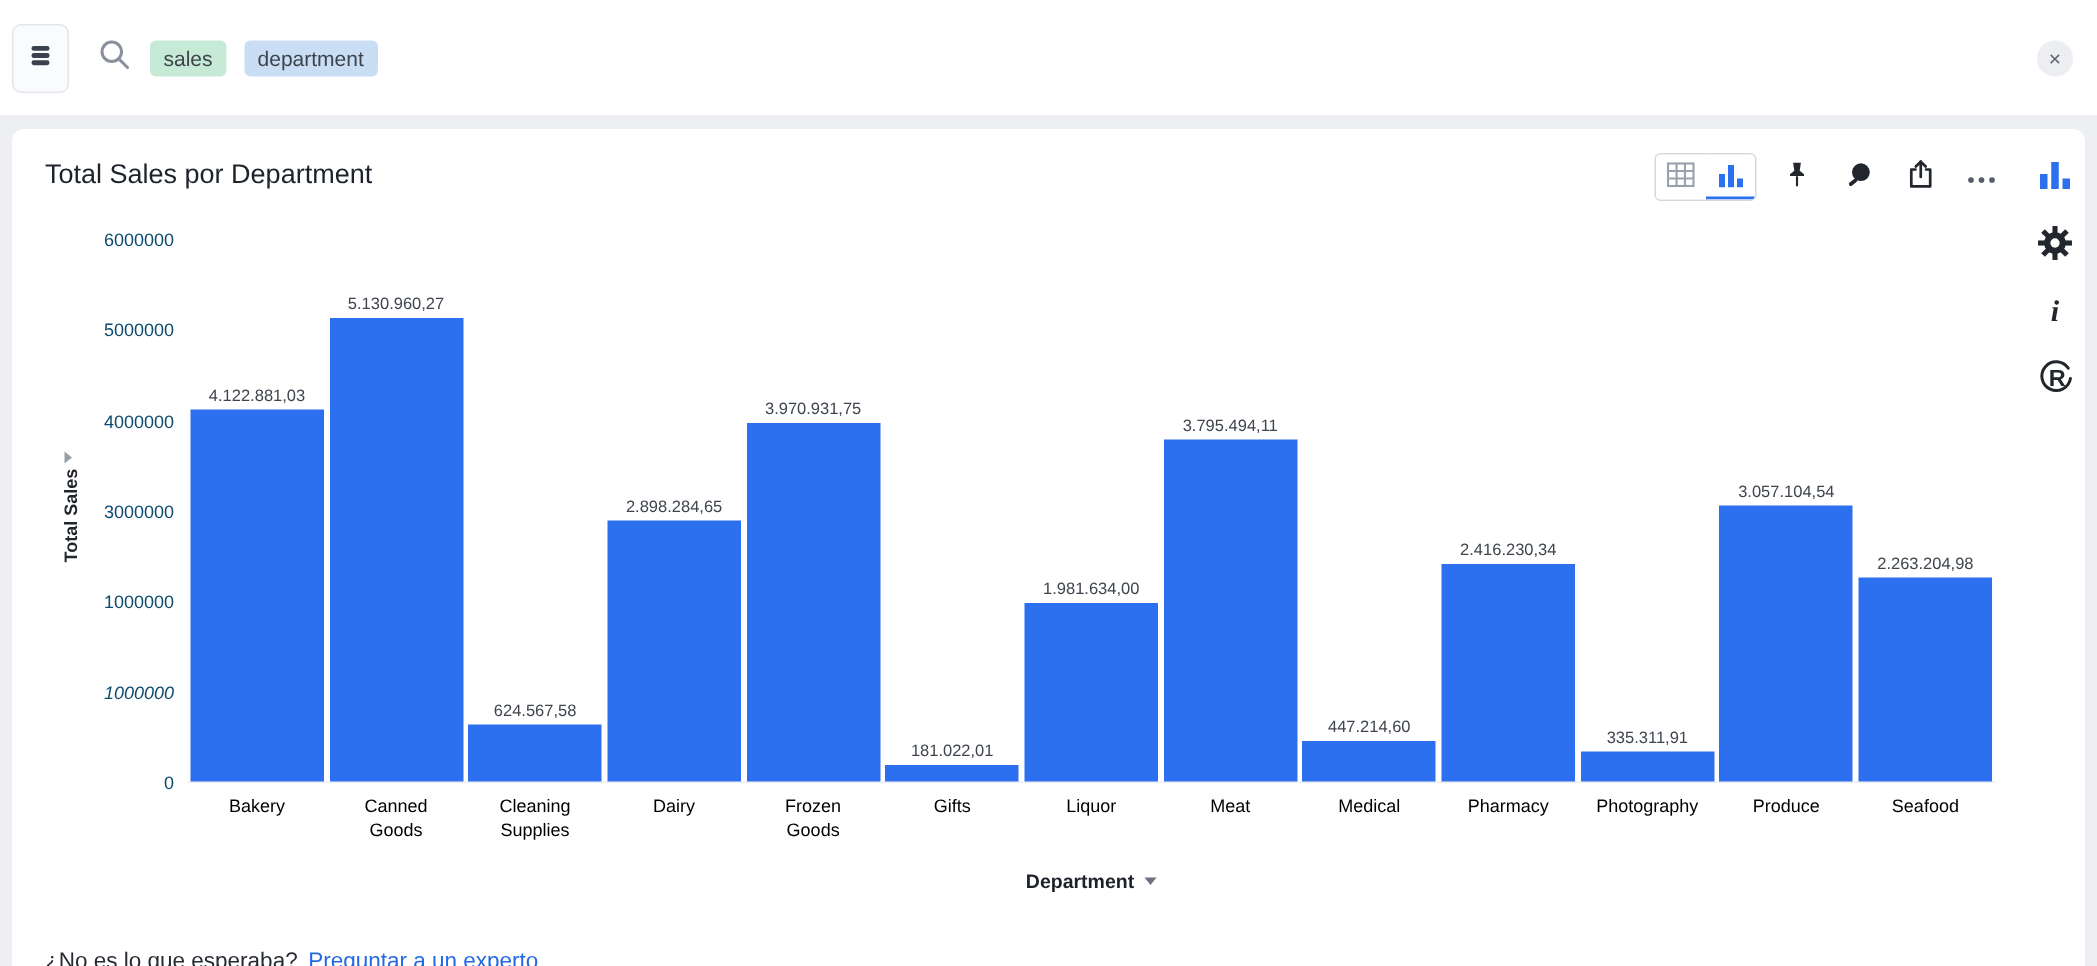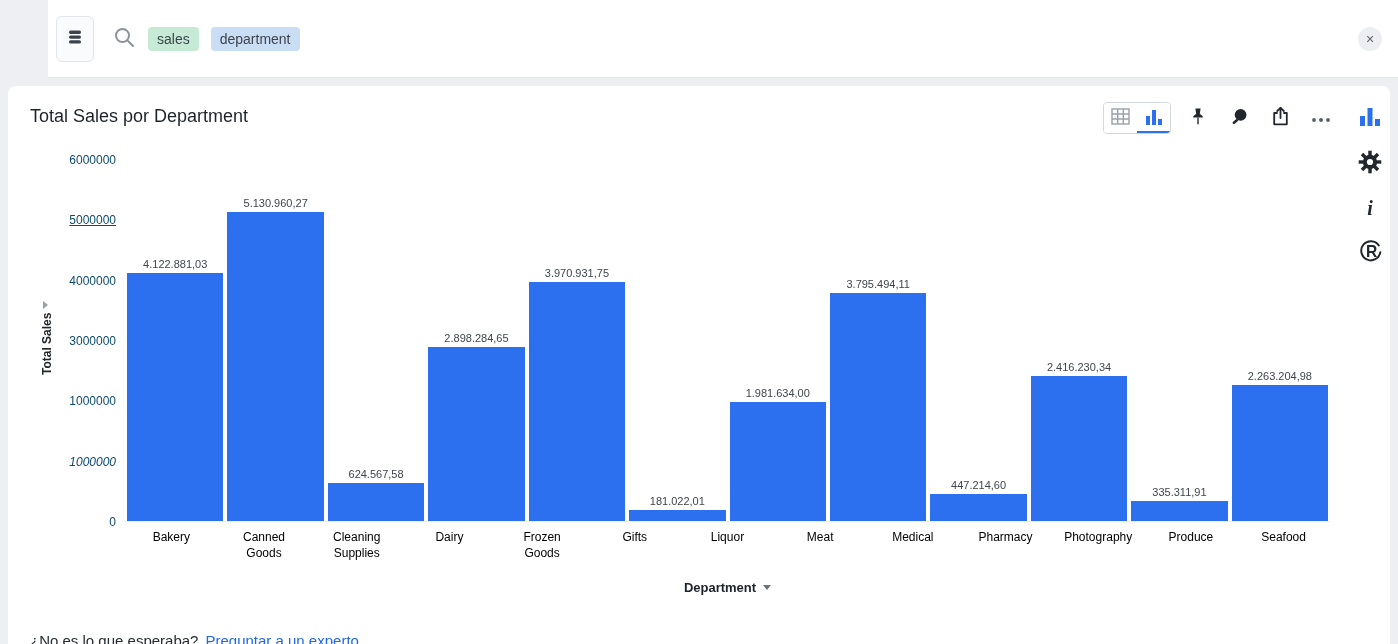--- a/index.html
+++ b/index.html
@@ -1,21 +1,21 @@
 <!DOCTYPE html>
 <html><head>
 <meta charset="utf-8">
 <style>
   * { box-sizing: border-box; margin: 0; padding: 0; }
   body { font-family: "Liberation Sans", sans-serif; background:#e9ebf0; }
   .page { position:relative; width:1398px; height:644px; background:#edeff3; overflow:hidden; }
 
   
   .topbar { position:absolute; top:0; left:0; right:0; height:78px; background:#fff;
-            border-bottom:1px solid #e6e8ec; display:flex; align-items:center;margin-left:48px; }
+            border-bottom:1px solid #e6e8ec; display:flex; align-items:center; }
   .source-btn { width:38px; height:46px; margin-left:8px; border:1px solid #e2e5ea; border-radius:6px;
                 background:#fafbfd; display:flex; align-items:center; justify-content:center; cursor:pointer; }
   .searchbox { flex:1; height:100%; display:flex; align-items:center; padding-left:18px; gap:12px; cursor:text; }
   .token { font-size:14px; color:#3e444d; padding:4px 9px; border-radius:4px; cursor:pointer; }
   .token-green { background:#c7ead6; }
   .token-blue  { background:#c9def5; }
   .clear-btn { margin-left:auto; margin-right:16px; width:24px; height:24px; border-radius:50%;
                background:#eceef1; color:#5c636d; font-size:14px; line-height:1; border:none;
                display:flex; align-items:center; justify-content:center; cursor:pointer; }
 
@@ -200,21 +200,21 @@
 
     <div>
       <div class="ysort"></div>
       <div class="ytitle">Total Sales</div>
       <div class="yaxis" id="yaxis">
           <div class="ytick" style="bottom: 0px;">0</div>
           <div class="ytick" style="bottom: 60.3333px; font-style: italic;">1000000</div>
           <div class="ytick" style="bottom: 120.667px;">1000000</div>
           <div class="ytick" style="bottom: 181px;">3000000</div>
           <div class="ytick" style="bottom: 241.333px;">4000000</div>
-          <div class="ytick" style="bottom: 301.667px; text-decoration: underline;">5000000</div>
+          <div class="ytick" style="bottom: 301.667px;">5000000</div>
           <div class="ytick" style="bottom: 362px;">6000000</div>
         </div>
       <div class="plot" id="plot">
           <div class="col">
             <div class="vlabel">4.122.881,03</div>
             <div class="bar" style="height: 68.7147%; background: rgb(44, 111, 239);"></div>
           </div>
           <div class="col">
             <div class="vlabel">5.130.960,27</div>
             <div class="bar" style="height: 85.516%; background: rgb(44, 111, 239);"></div>
@@ -247,20 +247,24 @@
             <div class="vlabel">447.214,60</div>
             <div class="bar" style="height: 7.45358%; background: rgb(44, 111, 239);"></div>
           </div>
           <div class="col">
             <div class="vlabel">2.416.230,34</div>
             <div class="bar" style="height: 40.2705%; background: rgb(44, 111, 239);"></div>
           </div>
           <div class="col">
             <div class="vlabel">335.311,91</div>
             <div class="bar" style="height: 5.58853%; background: rgb(44, 111, 239);"></div>
+          </div>
+          <div class="col">
+            <div class="vlabel">3.057.104,54</div>
+            <div class="bar" style="height: 50.9517%; background: rgb(44, 111, 239);"></div>
           </div>
           <div class="col">
             <div class="vlabel">2.263.204,98</div>
             <div class="bar" style="height: 37.7201%; background: rgb(44, 111, 239);"></div>
           </div>
         </div>
       <div class="xlabels" id="xlabels">
           <div class="xlabel">Bakery</div>
           <div class="xlabel">Canned Goods</div>
           <div class="xlabel">Cleaning Supplies</div>

